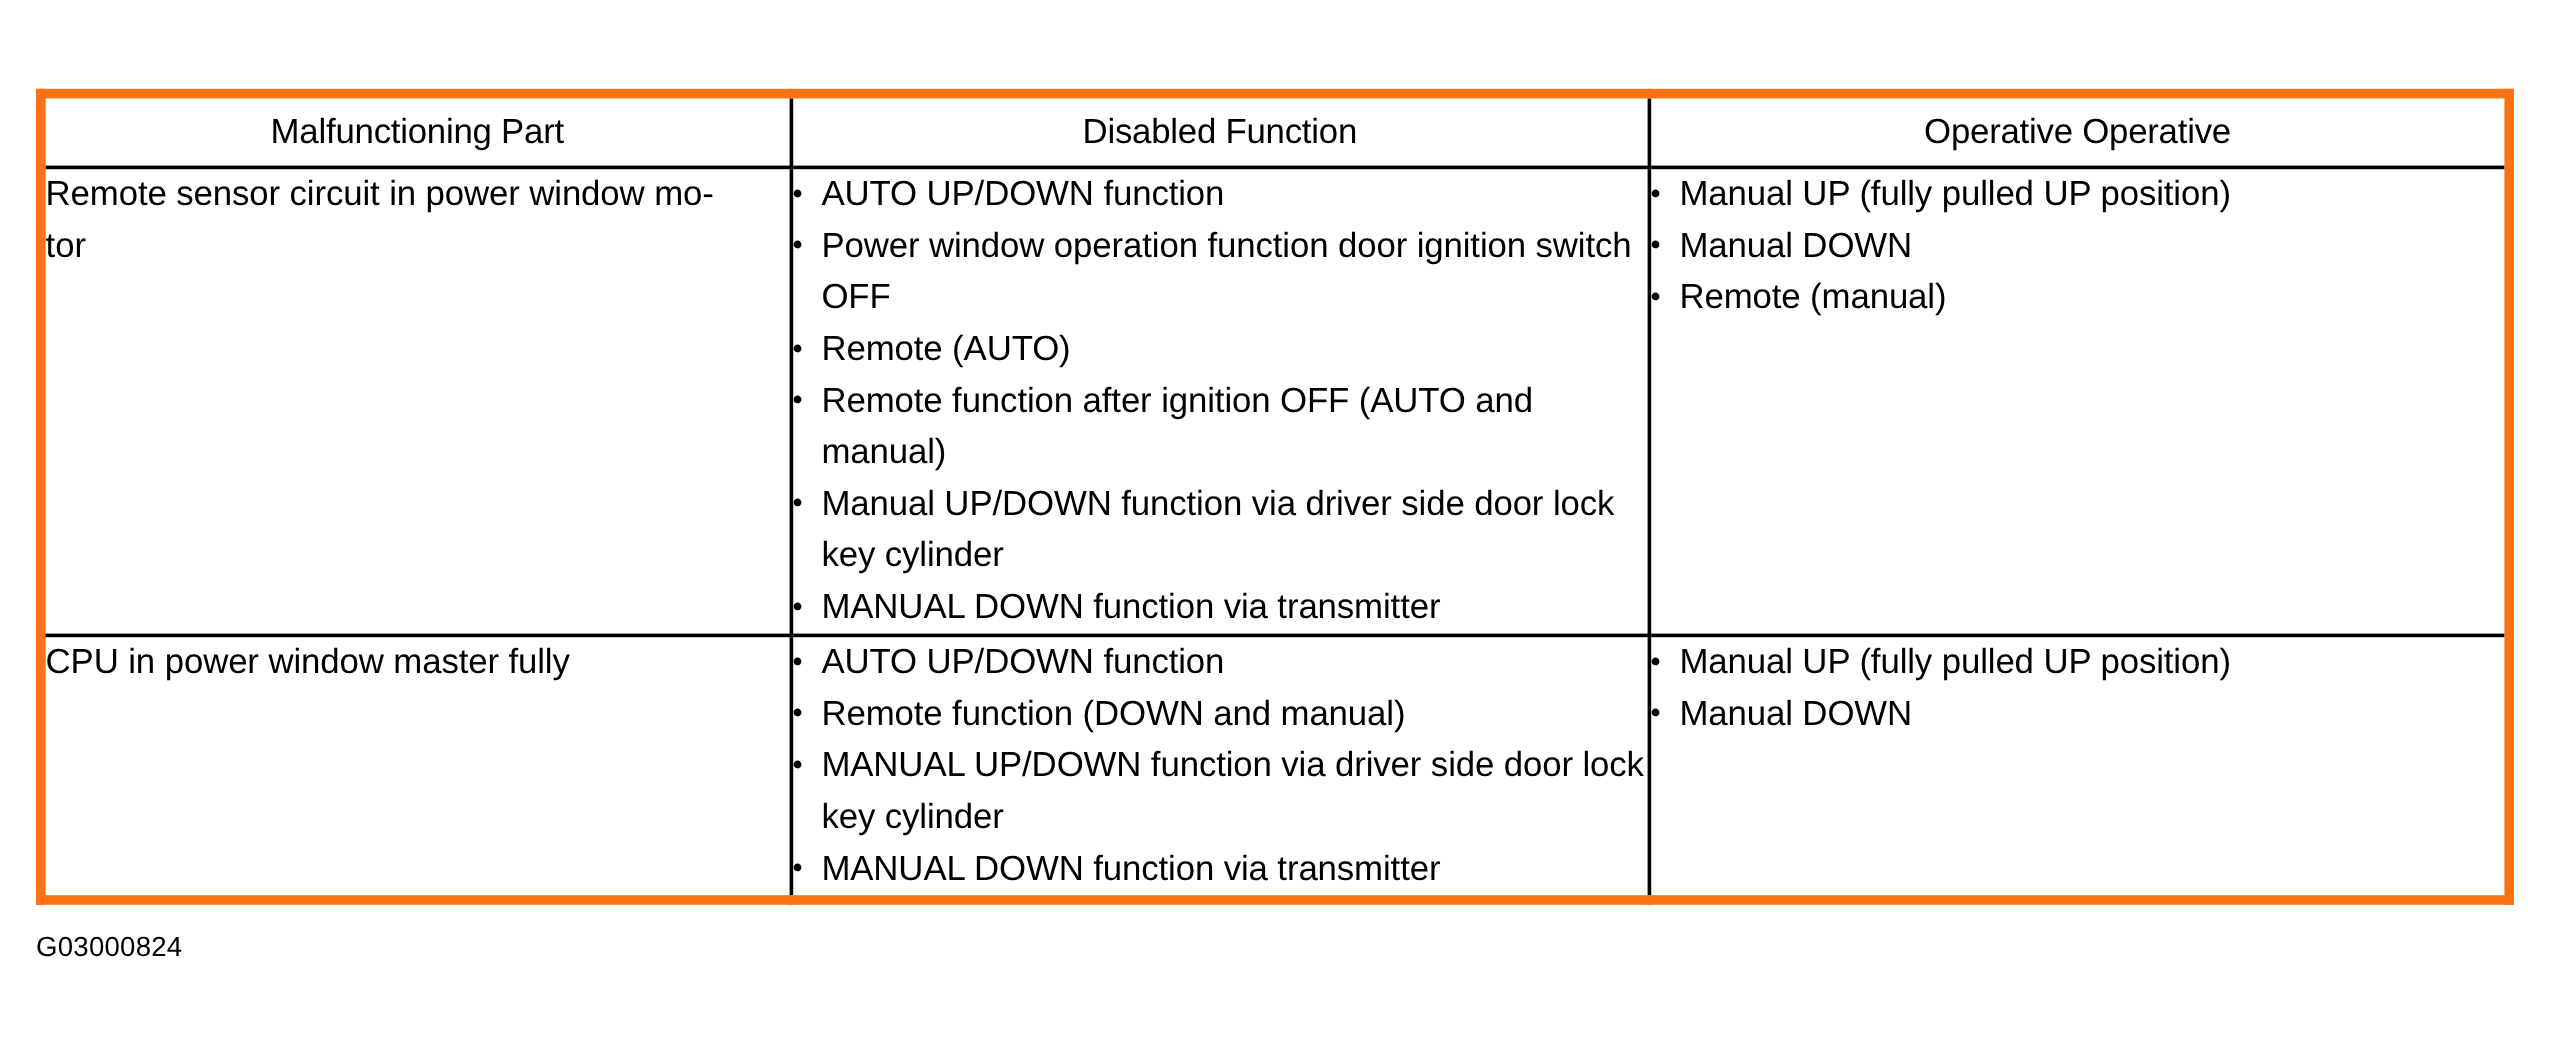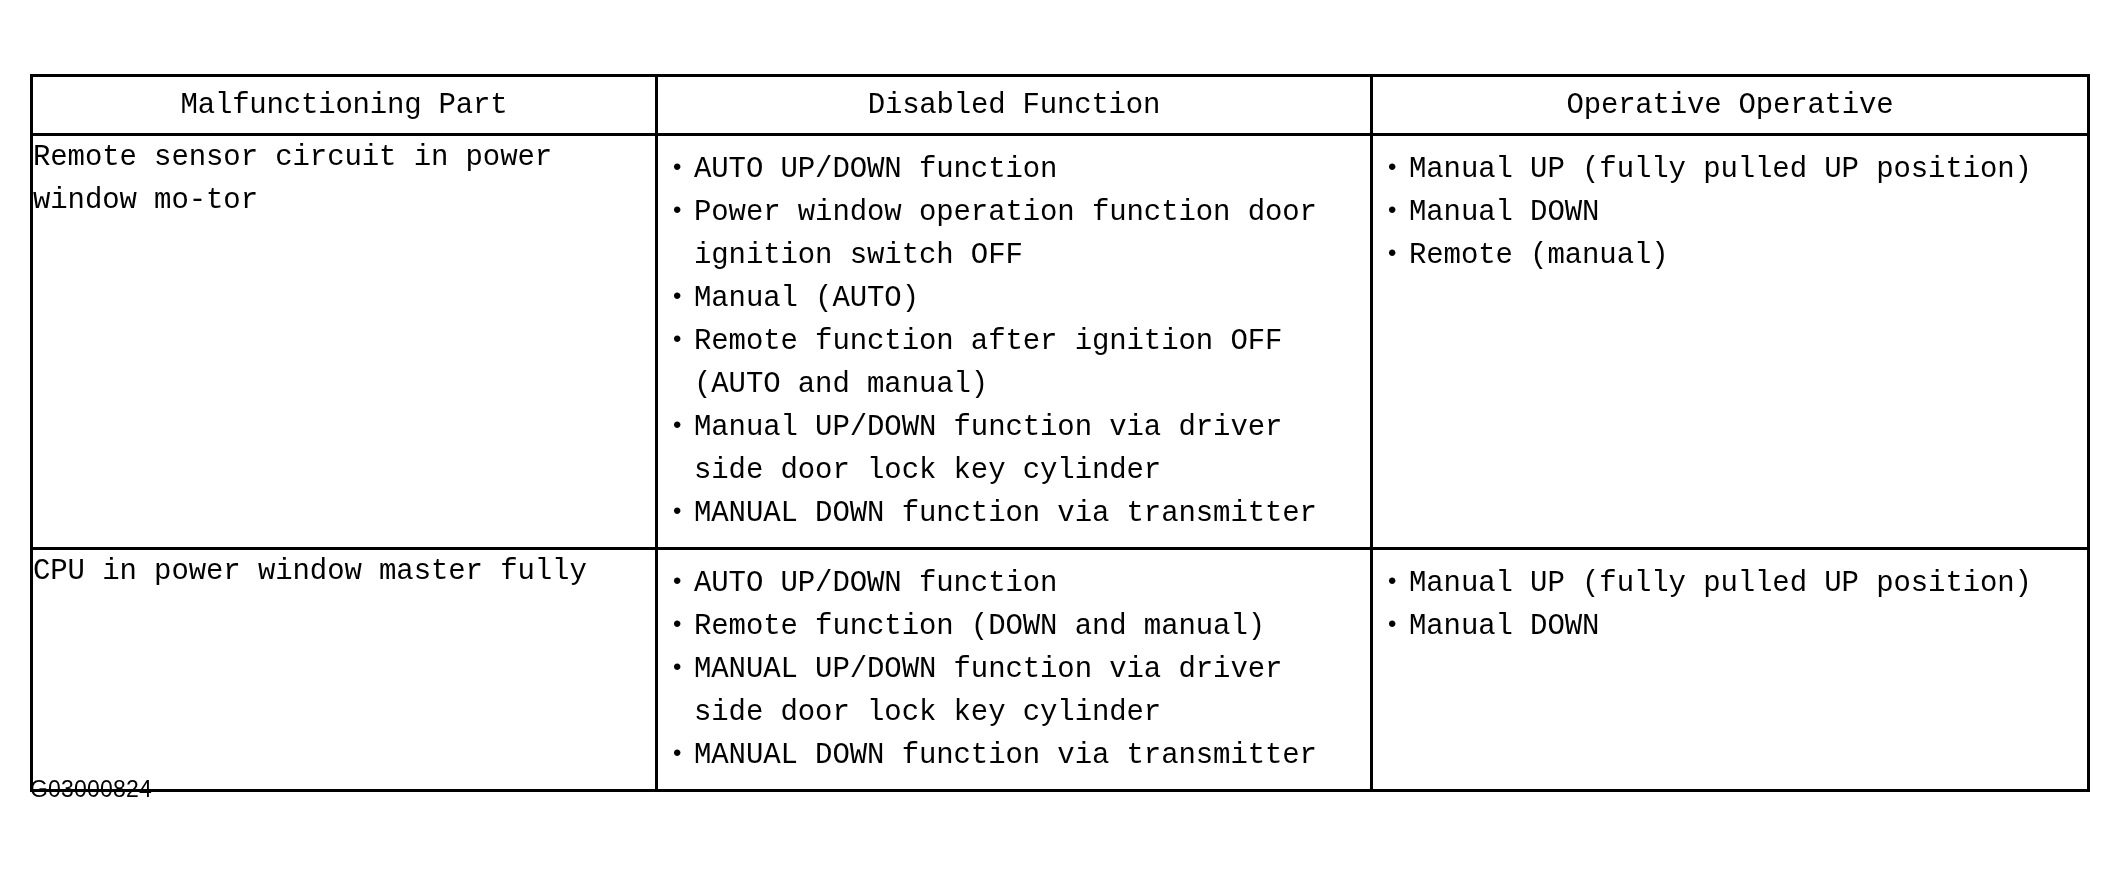--- a/index.html
+++ b/index.html
@@ -51,22 +51,21 @@
     height: 56px;
     text-align: center;
     vertical-align: middle;
     font-weight: normal;
     font-size: 29px;
     letter-spacing: -0.2px;
   }
 
   
   #fault-table {
-    border: 2px solid #f97316;
-    font-family: Liberation Mono, monospace;
+    border: 8px solid #f97316;
   }
 
   
   .part-cell {
     padding: 0 0 0 18px;
     vertical-align: middle;
   }
   .part-text {
     font-size: 29px;
     line-height: 43px;
@@ -77,21 +76,21 @@
   .list-cell {
     padding: 14px 14px 14px 18px;
   }
   .list-cell.middle {
     vertical-align: middle;
     padding-top: 0;
     padding-bottom: 0;
   }
 
   ul.fn-list {
-    margin: 12px;
+    margin: 0;
     padding: 0;
     list-style: none;
   }
   ul.fn-list > li {
     position: relative;
     font-size: 29px;
     line-height: 43px;
     padding-left: 24px;
     letter-spacing: -0.1px;
   }
@@ -136,21 +135,21 @@
     <tbody>
 
       <tr>
         <td class="part-cell">
           <div class="part-text">Remote sensor circuit in power window mo-tor</div>
         </td>
         <td class="list-cell">
           <ul class="fn-list">
             <li>AUTO UP/DOWN function</li>
             <li>Power window operation function door ignition switch OFF</li>
-            <li>Manual (AUTO)</li>
+            <li>Remote (AUTO)</li>
             <li>Remote function after ignition OFF (AUTO and manual)</li>
             <li>Manual UP/DOWN function via driver side door lock key cylinder</li>
             <li>MANUAL DOWN function via transmitter</li>
           </ul>
         </td>
         <td class="list-cell middle">
           <ul class="fn-list">
             <li>Manual UP (fully pulled UP position)</li>
             <li>Manual DOWN</li>
             <li>Remote (manual)</li>

